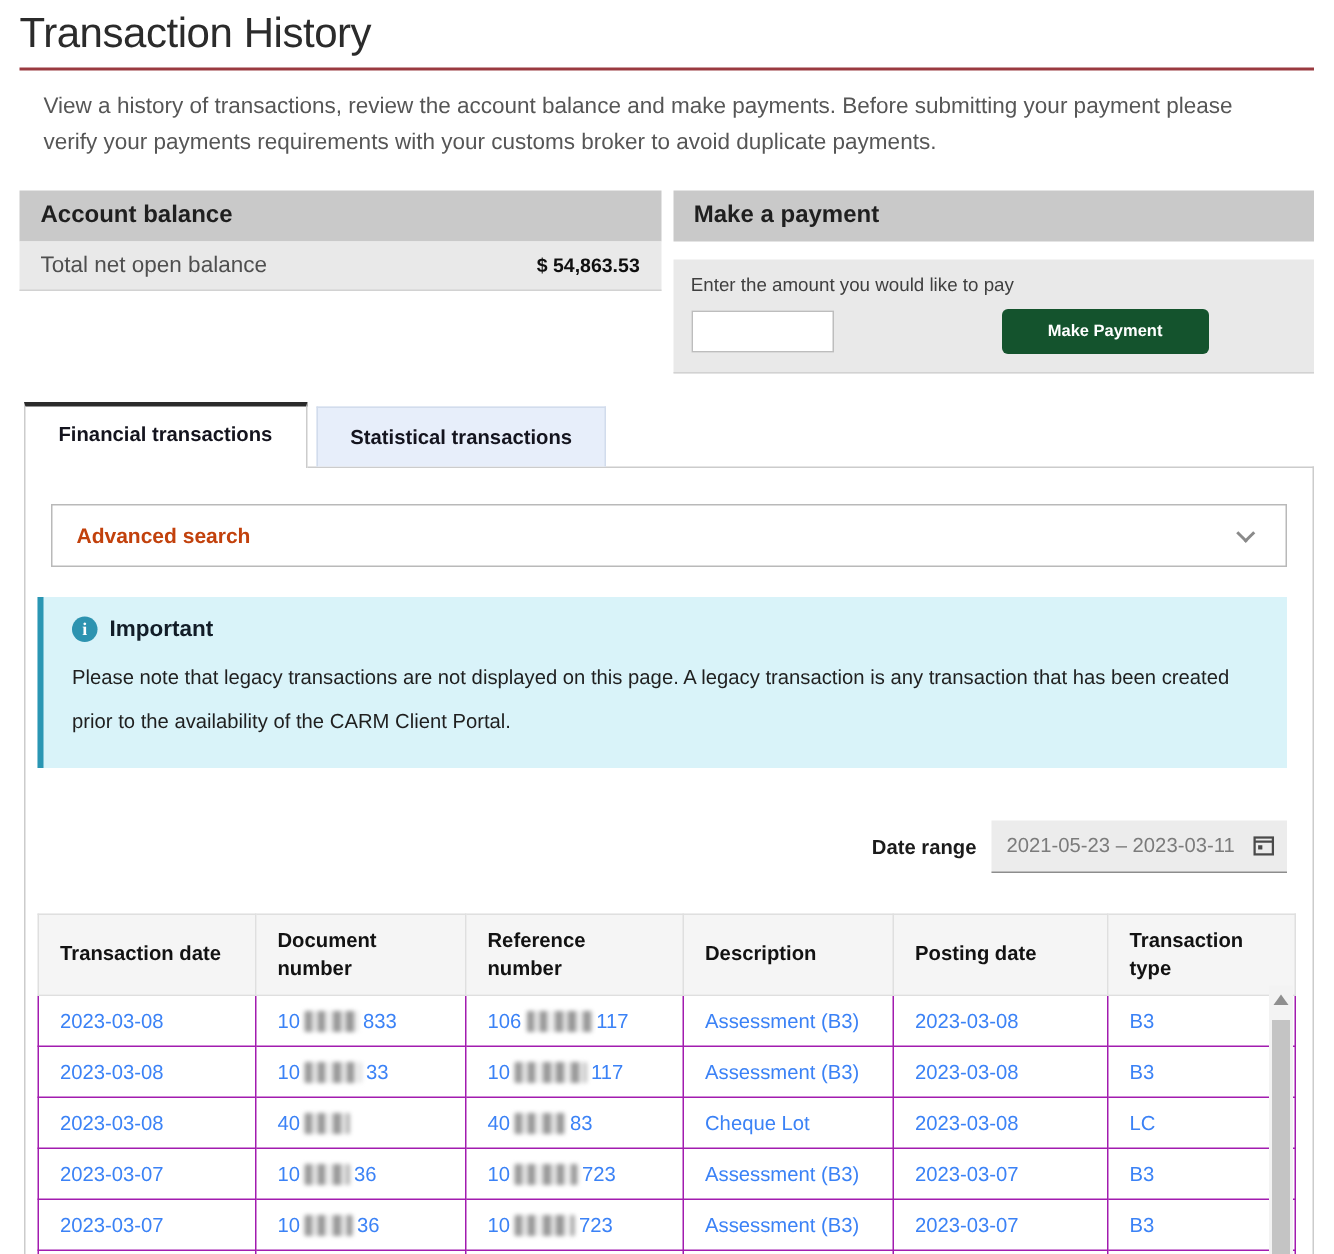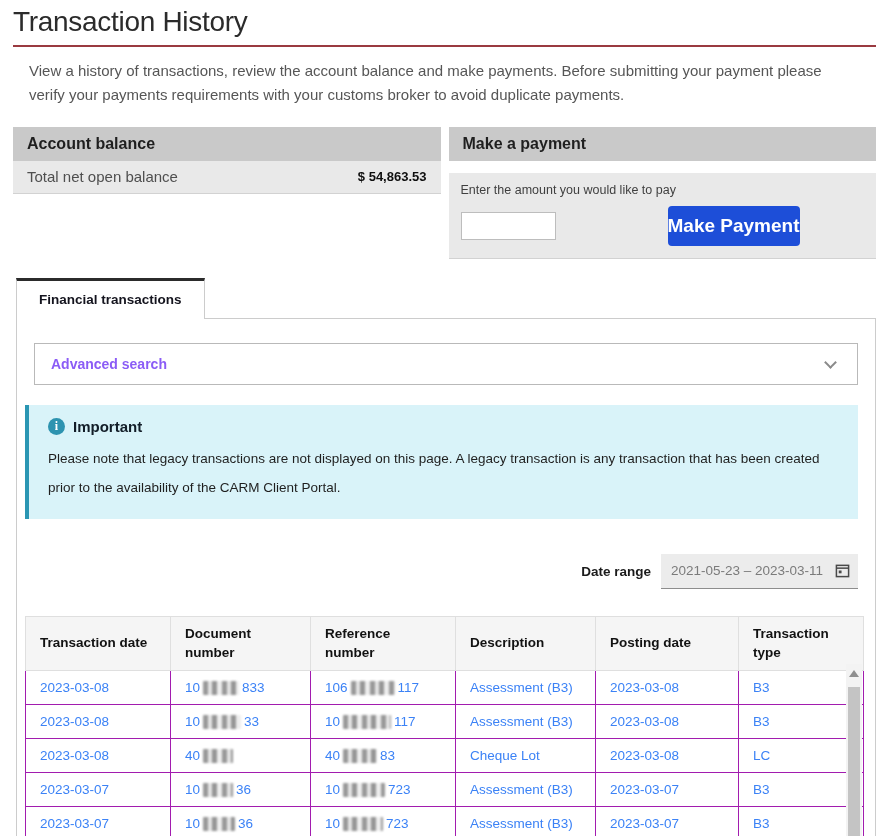--- a/index.html
+++ b/index.html
@@ -38,22 +38,22 @@
   .balance-label { font-size:15px; color:#4f4f4f; }
   .balance-amount { font-size:13px; font-weight:700; color:#0f0f0f; }
   .payment-body { background:#e9e9e9; border-bottom:1px solid #d2d2d2; padding:8px 12px 12px;margin-top:12px; }
   .payment-label { font-size:12.5px; color:#3f3f3f; margin:2px 0 9px; }
   .payment-row { display:flex; align-items:center; }
   input.amount-input {
     width:95px; height:28px; border:1px solid #bdbdbd; background:#fff;
     font-family:inherit; font-size:13px; padding:0 6px;
   }
   button.pay-btn {
-    margin-left:112px; background:#1d4ed8; color:#fff; border:none;
-    border-radius:4px; padding:9px 0; font-size:19px; font-weight:600;
+    margin-left:112px; background:#14532d; color:#fff; border:none;
+    border-radius:4px; padding:9px 31px; font-size:11px; font-weight:600;
     font-family:inherit; cursor:pointer;
   }
 
   
   .tabs { display:flex; align-items:stretch; margin-top:19px; padding-left:3px; position:relative; z-index:2; }
   .tab { font-weight:700; font-size:13.5px; color:#14141e; cursor:pointer; }
   .tab.active {
     background:#fff; border:1px solid #ccc; border-top:3px solid #2b2b2b;
     border-bottom:none; padding:11px 22px 12px; margin-bottom:-1px;
   }
@@ -66,21 +66,21 @@
     border:1px solid #ccc; border-bottom:none;
     margin-left:3px; min-height:572px; padding-top:24px;
   }
 
   
   .adv-search {
     margin:0 17px; border:1px solid #b9b9b9;
     padding:12px 16px; display:flex; justify-content:space-between; align-items:center;
     cursor:pointer; background:#fff;
   }
-  .adv-label { font-weight:700; font-size:14px; color:#8b5cf6; }
+  .adv-label { font-weight:700; font-size:14px; color:#c2410c; }
   .chevron {
     width:9px; height:9px; border-right:2px solid #8a8a8a; border-bottom:2px solid #8a8a8a;
     transform:rotate(45deg); margin:-3px 6px 0 0;
   }
 
   
   .notice {
     margin:20px 17px 0 8px; background:#d9f3f9; border-left:4px solid #2a96b3;
     padding:13px 18px 17px 19px;
   }
@@ -160,20 +160,21 @@
         <div class="payment-row">
           <input class="amount-input" type="text" value="" style="">
           <button class="pay-btn">Make Payment</button>
         </div>
       </div>
     </div>
   </div>
 
   <div class="tabs">
     <div class="tab active">Financial transactions</div>
+    <div class="tab inactive">Statistical transactions</div>
   </div>
 
   <div class="tabpanel">
 
     <div class="adv-search">
       <span class="adv-label">Advanced search</span>
       <span class="chevron"></span>
     </div>
 
     <div class="notice">

